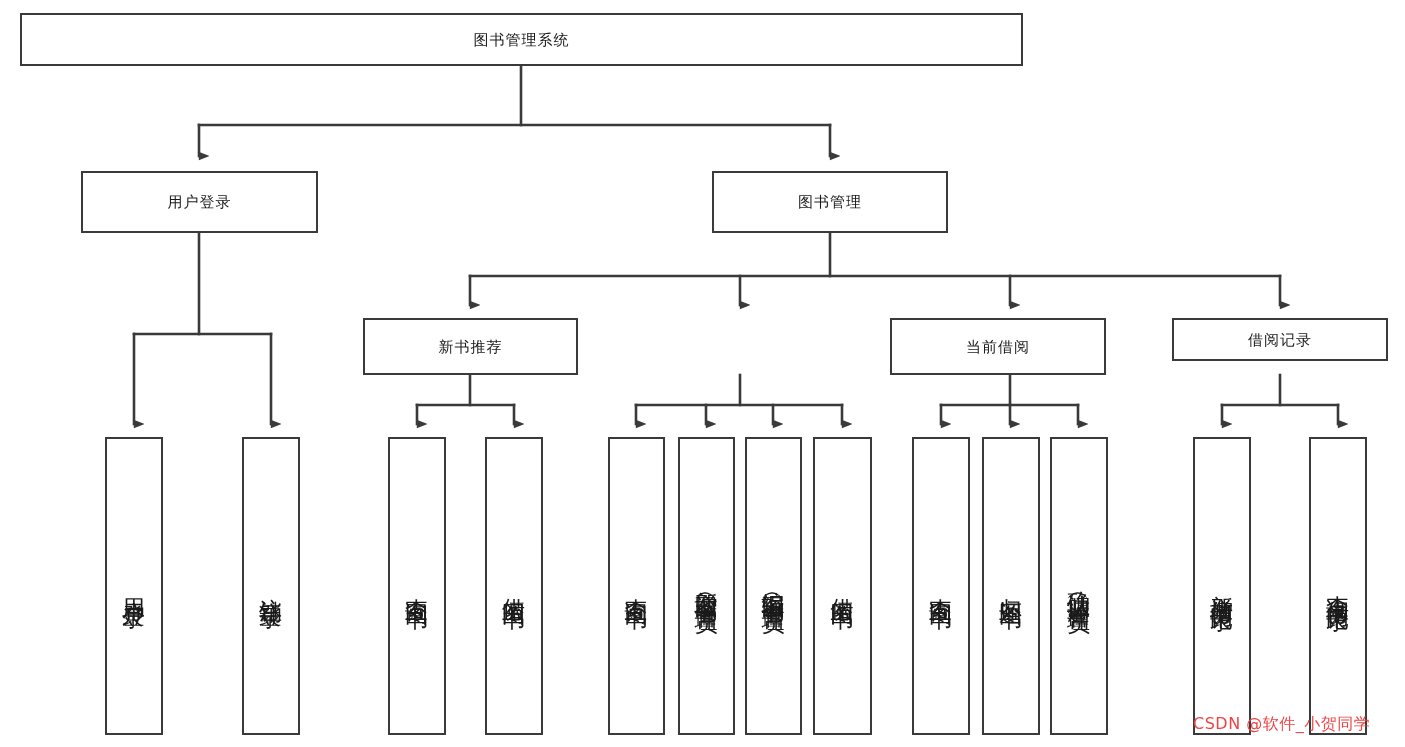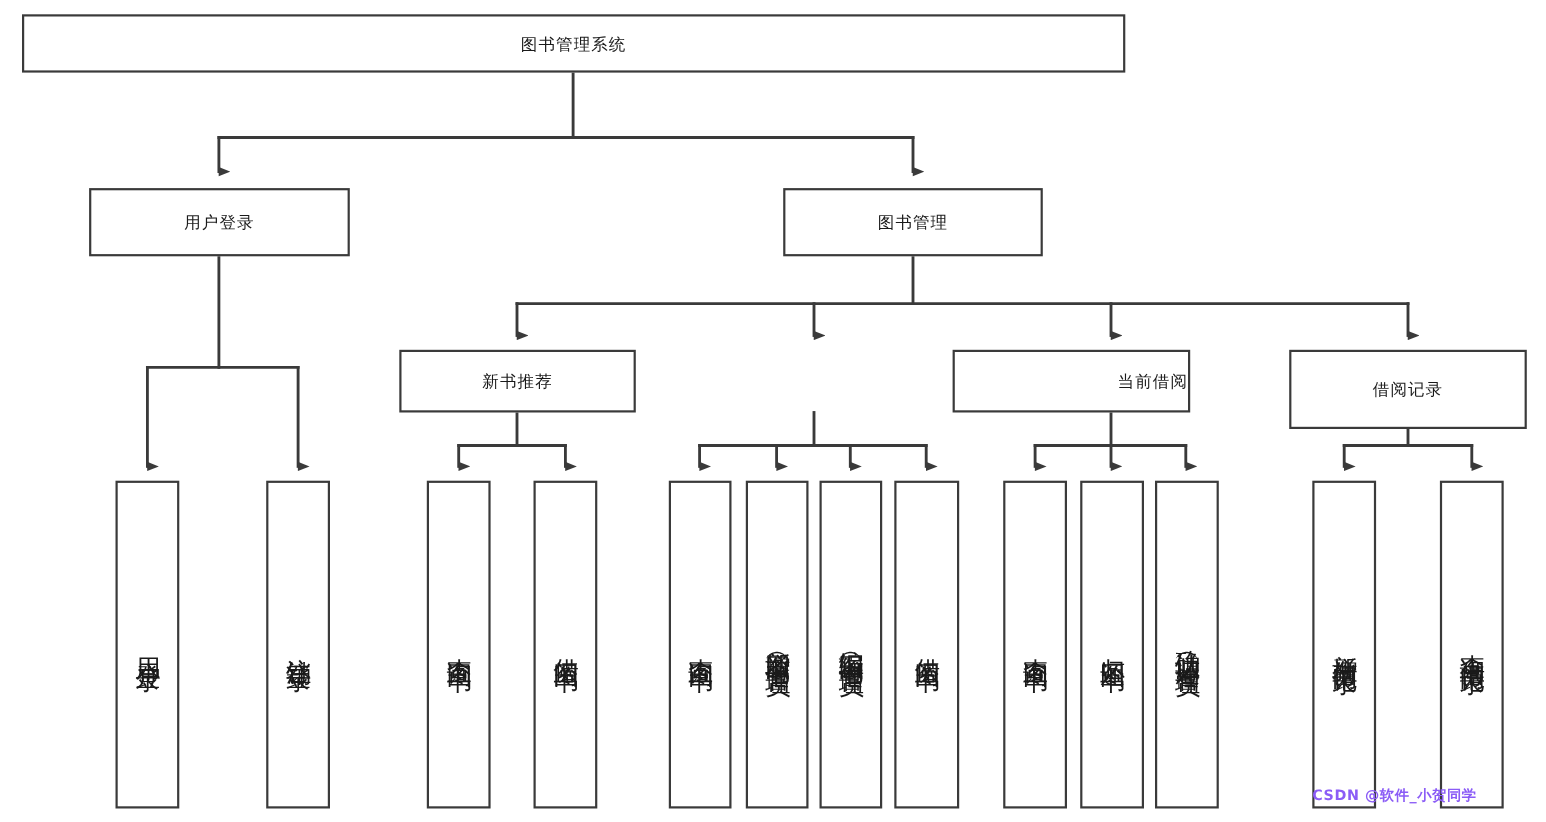--- a/index.html
+++ b/index.html
@@ -50,26 +50,25 @@
     text-align: center;
   }
   .node.vert .vtext {
     writing-mode: vertical-rl;
     text-orientation: upright;
     display: block;
     max-height: 100%;
   }
   #watermark {
     position: absolute;
-    color: #8b5cf6;
-    font-size: 13px;
+    color: #ef4444;
+    font-size: 16px;
     letter-spacing: 0.5px;
     white-space: nowrap;
     user-select: none;
-    font-weight: bold;
   }
 </style>
 </head>
 <body>
 
 <div id="canvas">
 
   <svg id="wires" viewBox="0 0 1405 747">
     <defs>
       <marker id="arrow" markerWidth="9" markerHeight="11" refX="4.5" refY="10.4" orient="auto-start-reverse" markerUnits="userSpaceOnUse">
@@ -129,24 +128,24 @@
   <div class="node horiz" style="left:81px; top:171px; width:237px; height:62px;">
     <span>用户登录</span>
   </div>
   <div class="node horiz" style="left:363px; top:318px; width:215px; height:57px;">
     <span>新书推荐</span>
   </div>
 
   <div class="node horiz" style="left:712px; top:171px; width:236px; height:62px;">
     <span>图书管理</span>
   </div>
-  <div class="node horiz" style="left:866px; top:318px; width:216px; height:57px;justify-content:flex-end;">
+  <div class="node horiz" style="left:890px; top:318px; width:216px; height:57px;">
     <span>当前借阅</span>
   </div>
-  <div class="node horiz" style="left:1172px; top:318px; width:216px; height:72px;">
+  <div class="node horiz" style="left:1172px; top:318px; width:216px; height:43px;">
     <span>借阅记录</span>
   </div>
 
   <div class="node vert" style="left:105px; top:437px; width:58px; height:298px;">
     <span class="vtext">用户登录</span>
   </div>
   <div class="node vert" style="left:242px; top:437px; width:58px; height:298px;">
     <span class="vtext">注销登录</span>
   </div>
 

